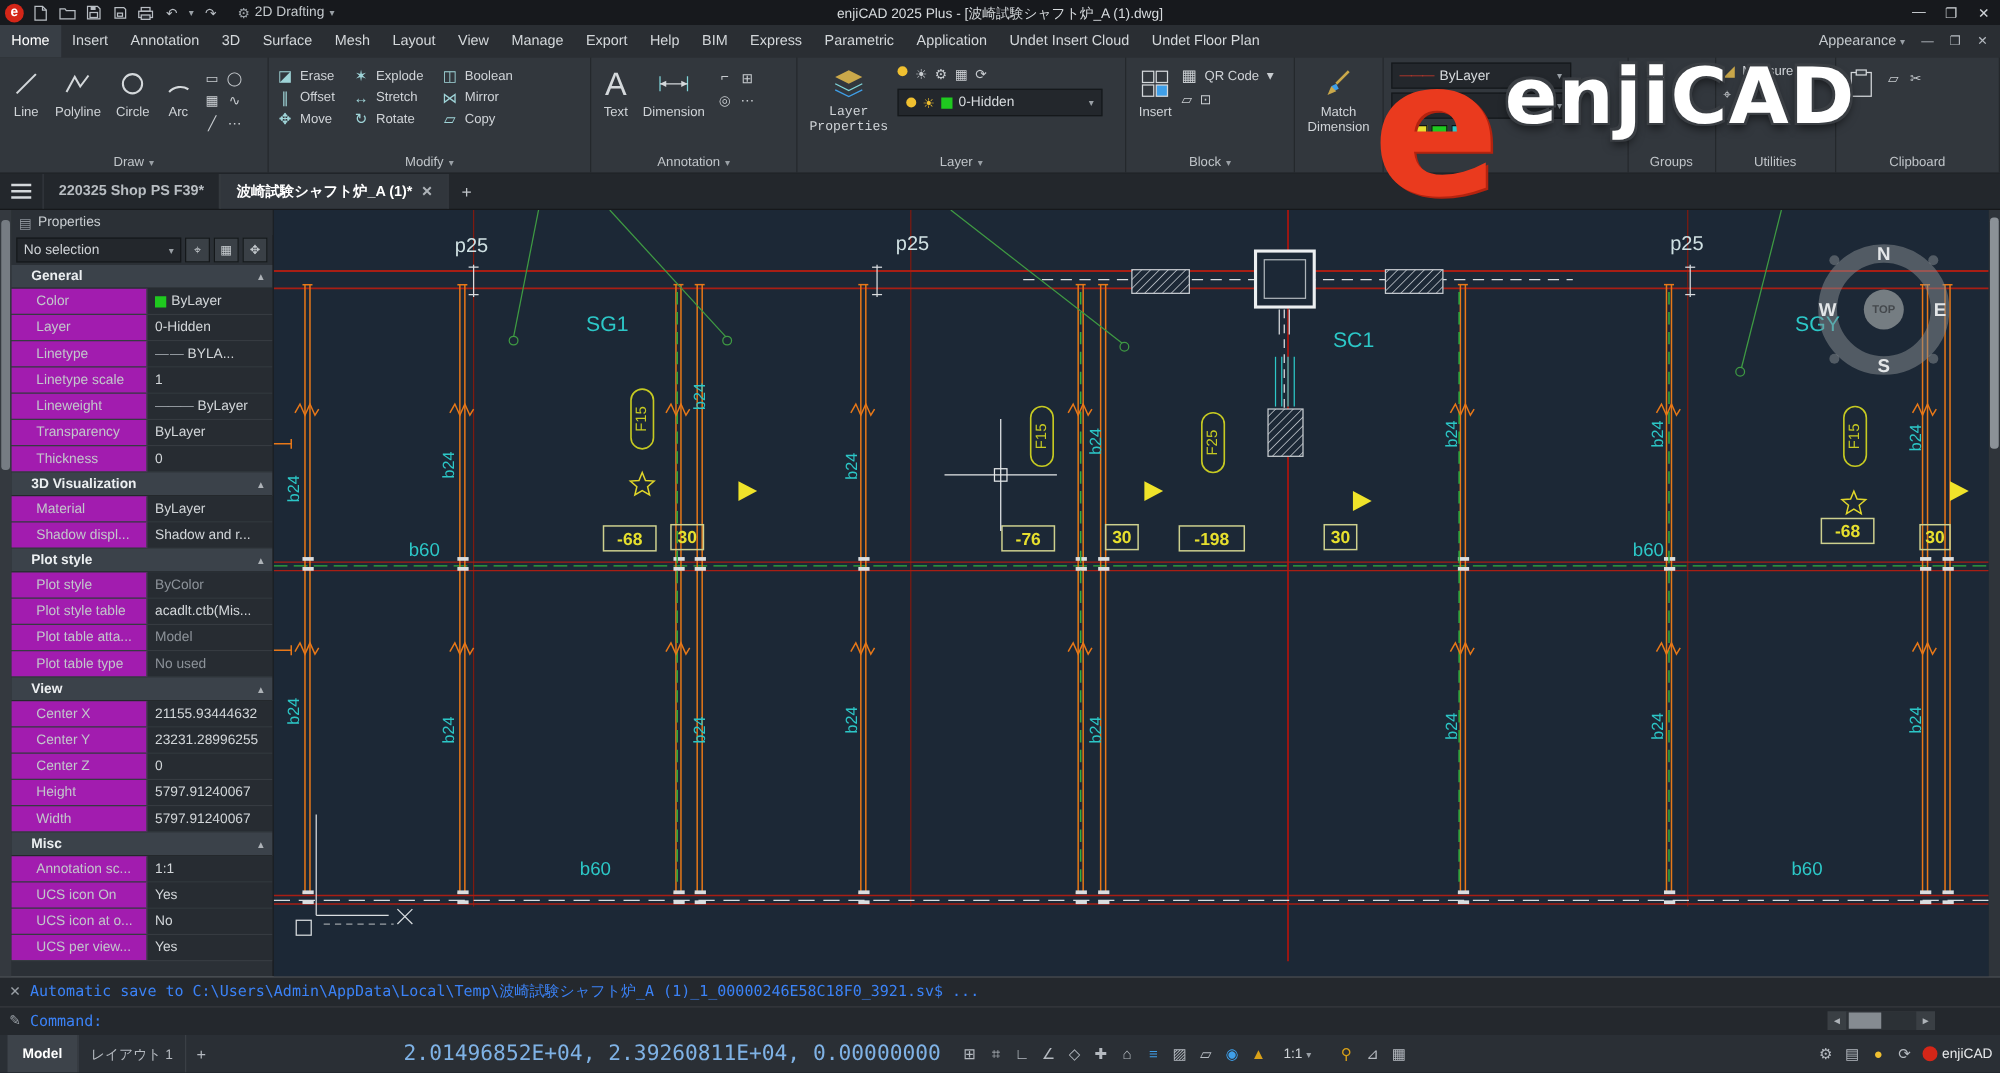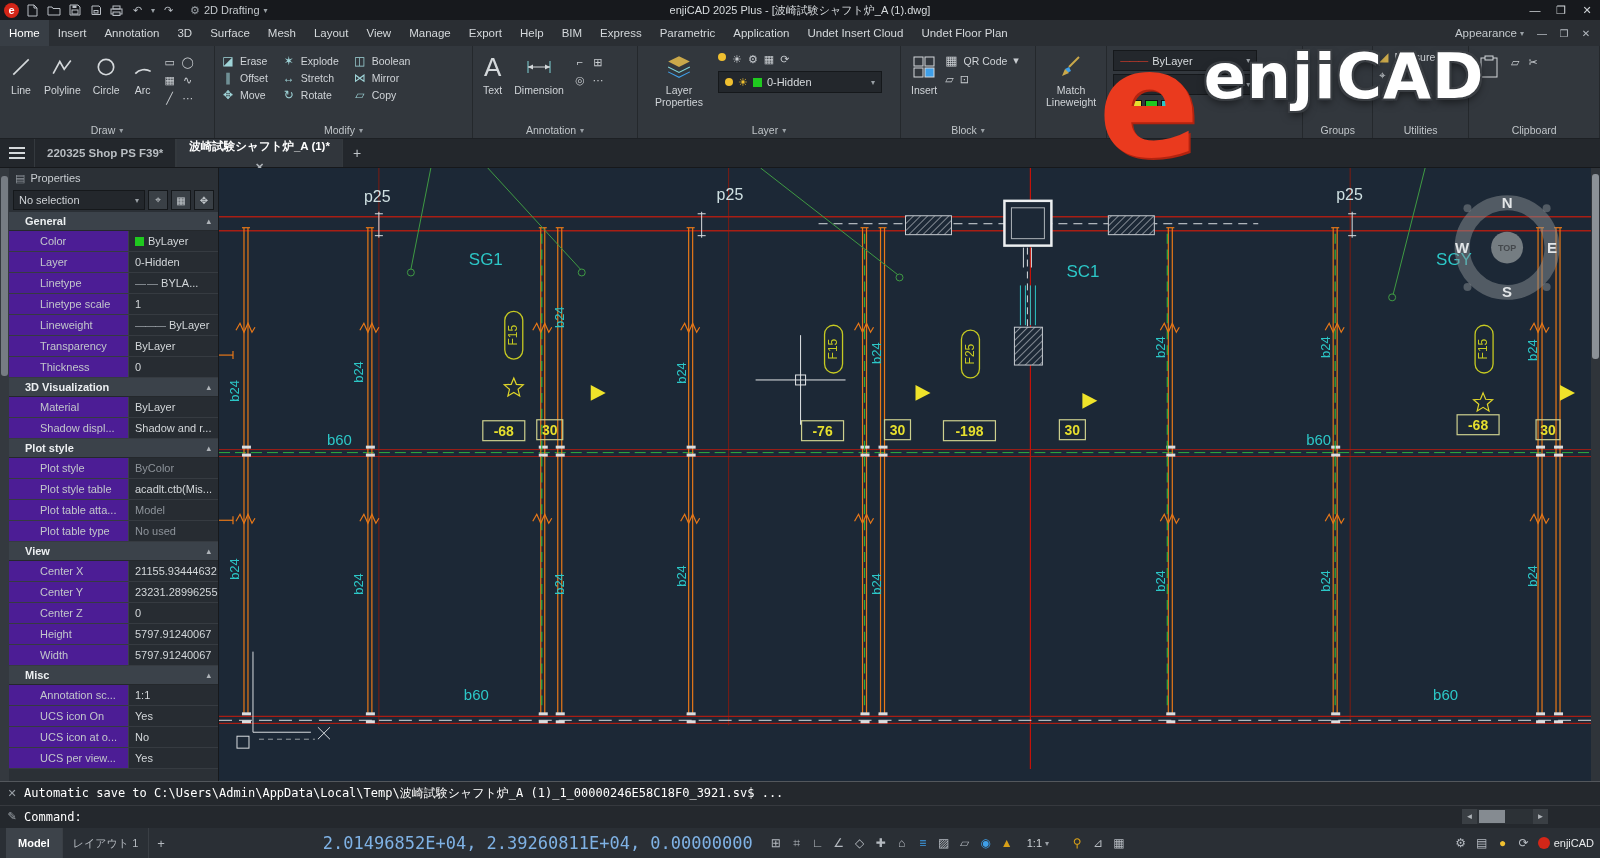--- a/index.html
+++ b/index.html
@@ -61,57 +61,57 @@
   .logo-word{font-family:"DejaVu Sans",sans-serif;font-weight:bold;font-size:62px;line-height:1;color:#ffffff;letter-spacing:1px;
     text-shadow:-2px -2px 0 #3a3e43,2px -2px 0 #3a3e43,-2px 2px 0 #3a3e43,2px 2px 0 #3a3e43,0 4px 8px rgba(0,0,0,.55);}
   .logo-band{margin-top:6px;background:#d42618;color:#fff;font-weight:bold;font-size:20px;letter-spacing:2px;
     padding:3px 16px;border-radius:3px;box-shadow:0 2px 5px rgba(0,0,0,.4);}
 
   
   .tabbar{height:28px;background:#23272c;display:flex;align-items:center;color:#b8bdc2;font-size:11.5px;flex:0 0 28px;border-bottom:1px solid #16181b;}
   .hamb{width:34px;display:flex;flex-direction:column;gap:3px;align-items:center;justify-content:center;}
   .hamb i{width:16px;height:2px;background:#d4d8db;display:block;}
   .dtab{padding:0 12px;height:100%;display:flex;align-items:center;gap:7px;border-left:1px solid #34393e;border-right:1px solid #34393e;font-weight:bold;}
-  .dtab.active{background:#31363c;color:#fff;flex-direction:column;}
+  .dtab.active{background:#31363c;color:#fff;}
   .tclose{color:#aeb3b8;font-size:11px;}
   .tplus{padding:0 10px;font-size:14px;color:#c0c5c9;}
 
   
   .main{flex:1;display:flex;min-height:0;}
   .props{flex:0 0 218px;background:#2b3036;display:flex;min-width:0;border-right:1px solid #17191c;}
   .pscroll{flex:0 0 9px;background:#34393f;position:relative;}
   .pscroll .thumb{position:absolute;left:1px;right:1px;top:8px;height:200px;background:#767c83;border-radius:3px;}
   .pbody{flex:1;display:flex;flex-direction:column;min-width:0;font-size:11px;}
   .phead{height:20px;display:flex;align-items:center;gap:5px;color:#c9ced2;padding-left:6px;font-size:11px;background:#2b3036;}
   .selrow{height:24px;display:flex;align-items:center;gap:3px;padding:0 4px;}
   .selbox{flex:1;height:18px;background:#23272c;border:1px solid #15181b;display:flex;align-items:center;
     justify-content:space-between;padding:0 5px;color:#cfd3d7;}
   .selbtn{width:18px;height:18px;background:#3a4046;border:1px solid #15181b;display:flex;align-items:center;justify-content:center;color:#c4c9cd;font-size:10px;}
   .psecs{flex:1;overflow:hidden;}
   .psec{height:18px;background:#3b424a;display:flex;align-items:center;justify-content:space-between;
     padding:0 7px 0 16px;color:#eceff1;font-weight:bold;font-size:11px;border-bottom:1px solid #24282c;}
   .psec .car{color:#aeb3b8;font-weight:normal;font-size:9px;}
   .prow{height:20px;display:flex;border-bottom:1px solid #363b41;}
-  .plab{flex:0 0 88px;padding-left:31px;display:flex;align-items:center;color:#c2c7cb;background:#4c1d95;
+  .plab{flex:0 0 88px;padding-left:20px;display:flex;align-items:center;color:#c2c7cb;background:#a21caf;
     border-right:1px solid #3a4046;white-space:nowrap;overflow:hidden;}
   .pval{flex:1;display:flex;align-items:center;gap:4px;padding-left:6px;color:#d3d7da;background:#272c32;white-space:nowrap;overflow:hidden;}
   .pval.muted{color:#8d939a;}
   .pval .sw{width:9px;height:9px;display:inline-block;}
   .pval .pre{color:#9aa0a6;letter-spacing:-1px;}
 
   .canvas-wrap{flex:1;position:relative;min-width:0;background:#1c2836;}
   .canvas-wrap svg{display:block;width:100%;height:100%;}
   .vscroll{flex:0 0 9px;background:#2f343a;position:relative;}
   .vscroll .thumb{position:absolute;left:1px;right:1px;top:6px;height:185px;background:#8b9197;border-radius:3px;}
 
   
   .cmd{flex:0 0 46px;background:#24282d;border-top:1px solid #53575c;display:flex;flex-direction:column;}
   .cmdrow{flex:1;display:flex;align-items:center;border-bottom:1px solid #36393e;position:relative;}
   .cmdico{flex:0 0 24px;text-align:center;color:#9aa0a6;font-size:11px;}
-  .cmdtext{font-family:"DejaVu Sans Mono",monospace;font-size:12px;color:#ffffff;white-space:nowrap;overflow:hidden;}
+  .cmdtext{font-family:"DejaVu Sans Mono",monospace;font-size:12px;color:#3b82f6;white-space:nowrap;overflow:hidden;}
   .hscroll{position:absolute;right:52px;top:3px;width:86px;height:15px;background:#3a3f44;display:flex;align-items:center;}
   .hscroll .arr{width:15px;text-align:center;color:#aeb3b8;font-size:8px;}
   .hscroll .track{flex:1;height:100%;background:#2c3136;position:relative;}
   .hscroll .hthumb{position:absolute;top:1px;bottom:1px;left:2px;width:26px;background:#858b91;}
 
   
   .status{flex:0 0 30px;background:#2a2f35;display:flex;align-items:center;color:#b5bac0;font-size:11px;padding:0 6px;}
   .sb-left{display:flex;align-items:center;height:100%;}
   .modeltab{background:#3d434a;color:#fff;font-weight:bold;padding:0 12px;height:100%;display:flex;align-items:center;}
   .laytab{padding:0 10px;height:100%;display:flex;align-items:center;border-left:1px solid #3a3f45;border-right:1px solid #3a3f45;}
@@ -334,21 +334,21 @@
         </div>
       </div>
       <div class="plabel">
           <span>Annotation</span>
           <span class="caret">▾</span>
         </div>
     </div>
 
     <div class="rpanel" style="flex:0 0 263px;">
       <div class="rcontent">
-        <div class="bigtool" style="width:62px;">
+        <div class="bigtool" style="width:62px;font-family:Liberation Mono, monospace;">
           <span class="bicon">
             <svg width="26" height="26" viewBox="0 0 24 24">
                 <path d="M12,2 L22,7 12,12 2,7 Z" fill="#caa84a"></path>
                 <path d="M2,12 L12,17 22,12" fill="none" stroke="#7fd4d8"></path>
                 <path d="M2,16.5 L12,21.5 22,16.5" fill="none" stroke="#3f9fe8"></path>
               </svg>
           </span>
           <span>Layer Properties</span>
         </div>
         <div class="layercol">
@@ -408,21 +408,21 @@
     <div class="rpanel" style="flex:0 0 66px;">
       <div class="rcontent" style="justify-content:center;">
         <div class="bigtool">
           <span class="bicon">
             <svg width="24" height="24" viewBox="0 0 24 24">
                 <path d="M20,2 L10,12" stroke="#caa84a" stroke-width="2"></path>
                 <path d="M10,12 l-4,2 2,4 4,-2 z" fill="#3f9fe8"></path>
                 <path d="M6,14 l-3,7 7,-3 z" fill="#caa84a"></path>
               </svg>
           </span>
-          <span>Match Lineweight</span>
+          <span>Match Dimension</span>
         </div>
       </div>
       <div class="plabel">
           <span></span>
         </div>
     </div>
 
     <div class="rpanel" style="flex:0 0 196px;">
       <div class="rcontent" style="flex-direction:column;gap:0;">
         <div class="ddrow">

